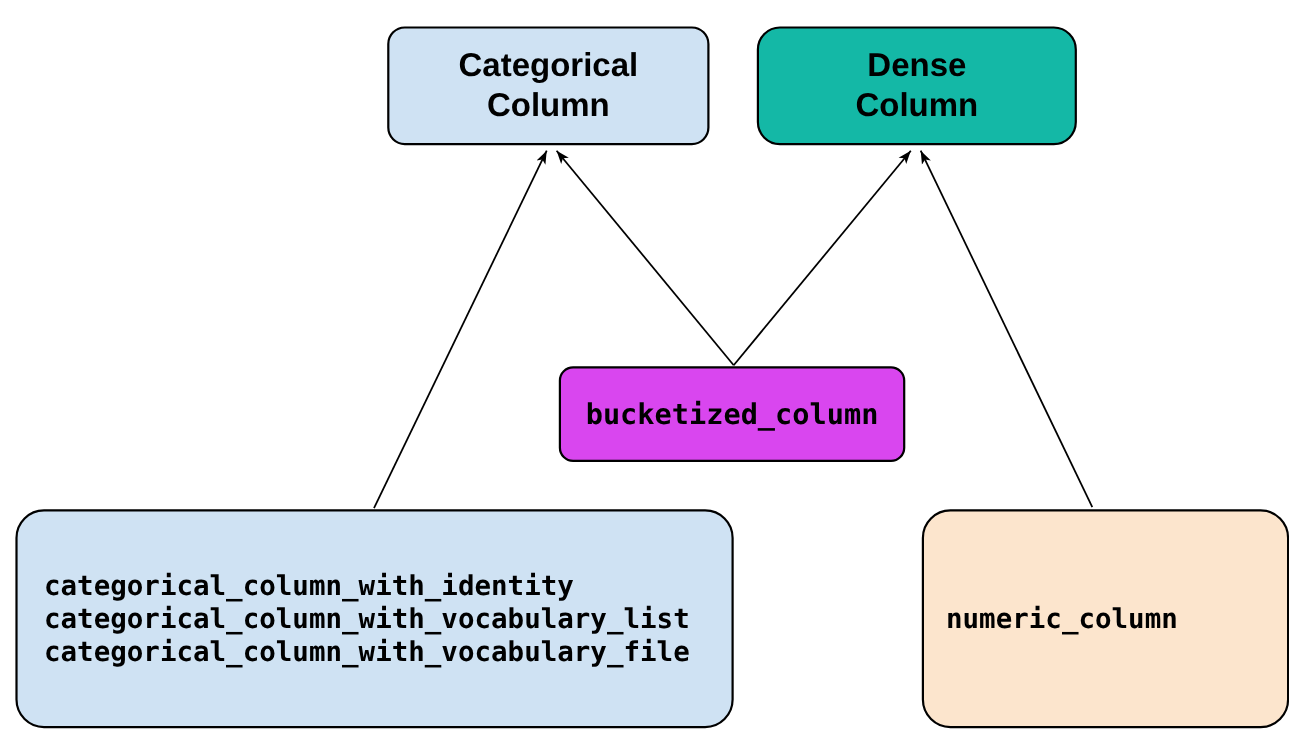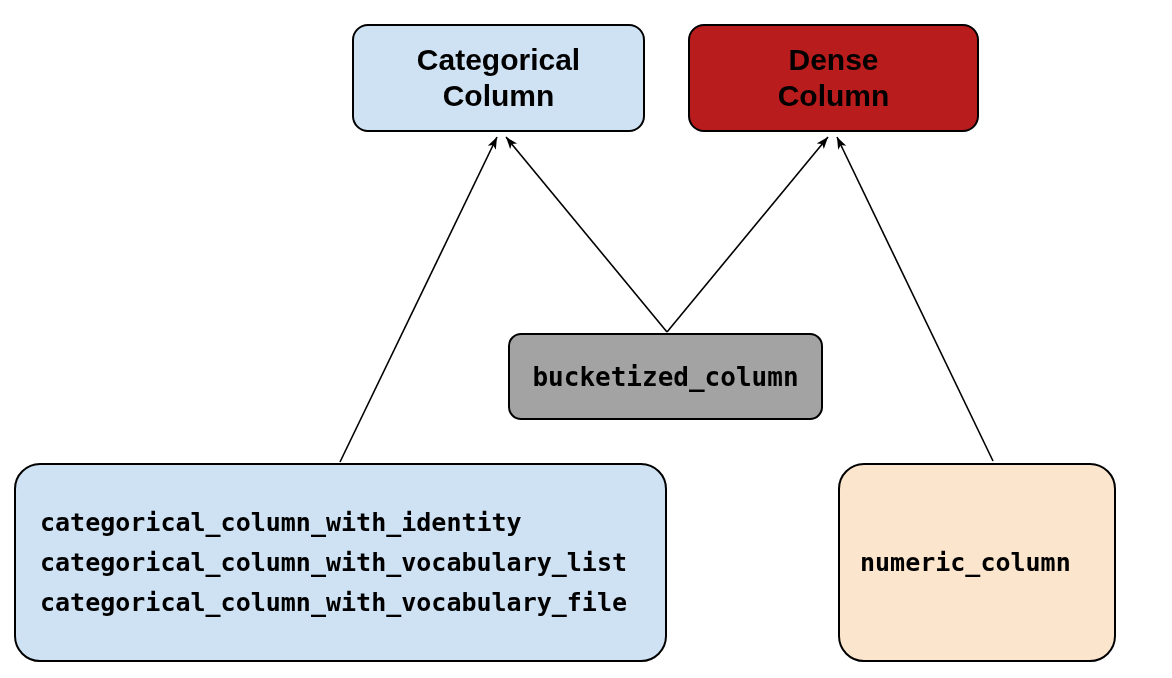--- a/index.html
+++ b/index.html
@@ -75,21 +75,21 @@
   #node-categorical-functions {
     left: 14px; top: 463px;
     width: 653px; height: 199px;
     padding-left: 24px;
   }
   #node-categorical-functions .code-line {
     line-height: 30px;
   }
   #node-dense-functions {
     left: 838px; top: 463px;
-    width: 278px; height: 199px;
+    width: 334px; height: 199px;
     padding-left: 20px;
   }
   #node-dense-functions .code-line {
     line-height: 31px;
   }
   .code-line {
     white-space: nowrap;
   }
 </style>
 </head>
@@ -107,30 +107,30 @@
     <line x1="667" y1="332" x2="506" y2="137" stroke="#000000" stroke-width="1.6" marker-end="url(#arrowhead)"></line>
     <line x1="667" y1="332" x2="828" y2="137" stroke="#000000" stroke-width="1.6" marker-end="url(#arrowhead)"></line>
     <line x1="993" y1="461" x2="837" y2="137" stroke="#000000" stroke-width="1.6" marker-end="url(#arrowhead)"></line>
   </svg>
 
   <div id="node-categorical" class="node node-header" style="background-color: rgb(207, 226, 243);">
   <div class="header-line">Categorical</div>
       <div class="header-line">Column</div>
     </div>
 
-  <div id="node-dense" class="node node-header" style="background-color: #b91c1c;">
+  <div id="node-dense" class="node node-header" style="background-color: #14b8a6; border-radius: 21px;">
   <div class="header-line">Dense</div>
       <div class="header-line">Column</div>
     </div>
 
-  <div id="node-bucketized" class="node" style="background-color: #a3a3a3;">
+  <div id="node-bucketized" class="node" style="background-color: #d946ef;">
     <span>bucketized_column</span>
   </div>
 
-  <div id="node-categorical-functions" class="node node-codelist" style="background-color: rgb(207, 226, 243); gap: 10px;">
+  <div id="node-categorical-functions" class="node node-codelist" style="background-color: rgb(207, 226, 243);">
   <div class="code-line">categorical_column_with_identity</div>
       <div class="code-line">categorical_column_with_vocabulary_list</div>
       <div class="code-line">categorical_column_with_vocabulary_file</div>
     </div>
 
   <div id="node-dense-functions" class="node node-codelist" style="background-color: rgb(252, 229, 205);">
   <div class="code-line">numeric_column</div>
     </div>
 
 </div>

